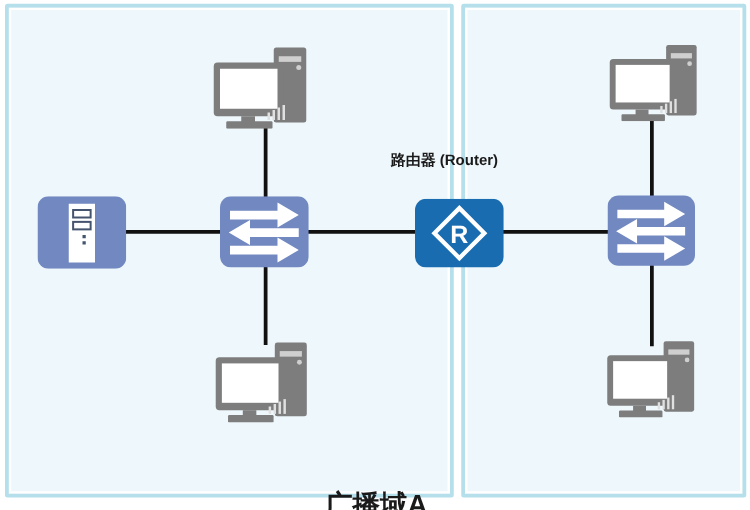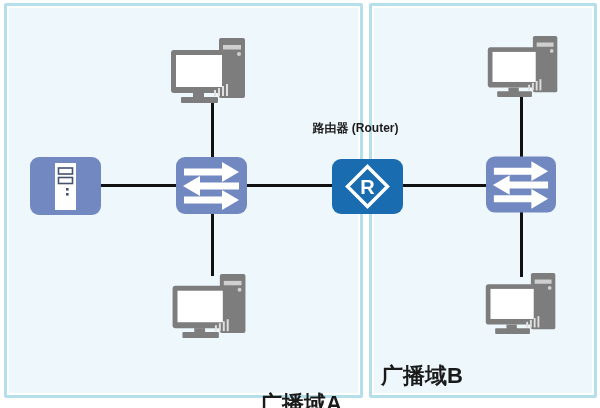--- a/index.html
+++ b/index.html
@@ -185,15 +185,14 @@
         <rect x="44" y="53" width="2" height="6"></rect>
         <rect x="48" y="51" width="2" height="8"></rect>
         <rect x="52" y="49" width="2" height="10"></rect>
         <rect x="56" y="47" width="2" height="12"></rect>
       </g>
     </svg>
   </div>
 
   <div class="label router-label">路由器 (Router)</div>
   <div class="label domain-label domain-a-label">广播域A</div>
-  <div class="label domain-label domain-b-label">广播域B</div>
 
 </div>
 
 </body></html>

